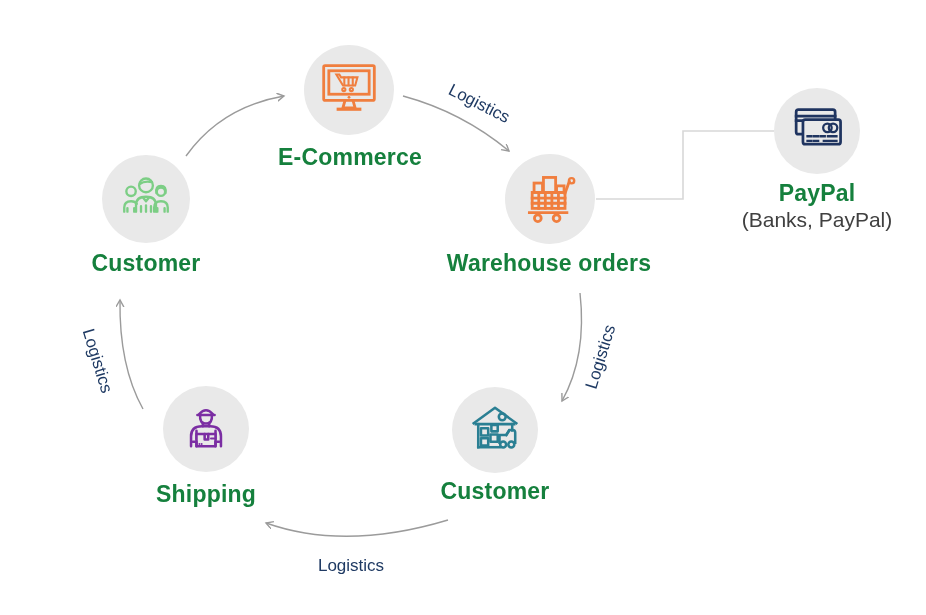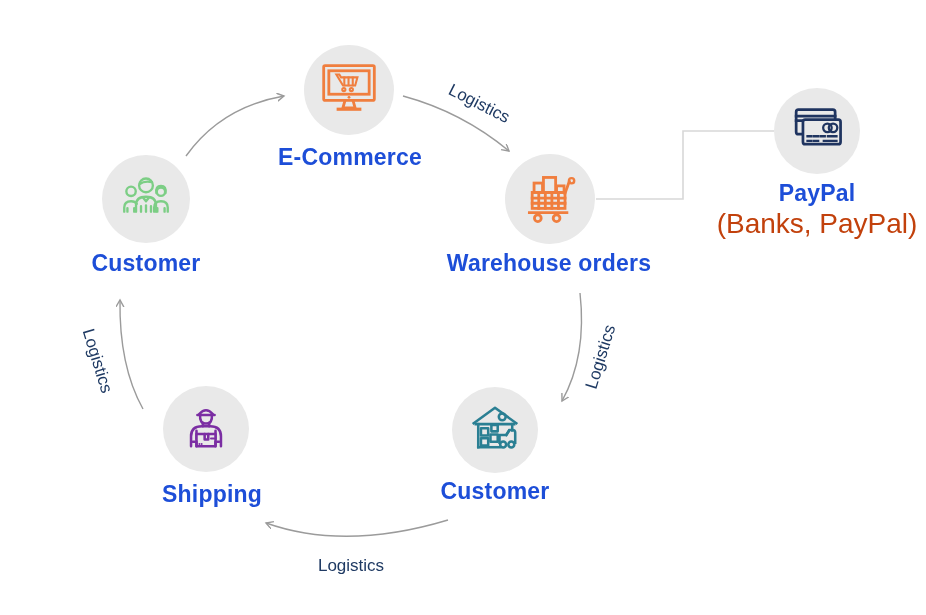--- a/index.html
+++ b/index.html
@@ -9,25 +9,25 @@
   }
   .arrow-layer{position:absolute;left:0;top:0;width:926px;height:615px;pointer-events:none;}
   .node{position:absolute;}
   .circle{
     position:absolute;border-radius:50%;background:#e9e9e9;
     display:flex;align-items:center;justify-content:center;
   }
   .circle svg{display:block;}
   .node-label{
     position:absolute;transform:translateX(-50%);white-space:nowrap;
-    color:#1d4ed8;font-size:23px;font-weight:700;letter-spacing:.2px;
+    color:#15803d;font-size:23px;font-weight:700;letter-spacing:.2px;
   }
   .node-sublabel{
     position:absolute;transform:translateX(-50%);white-space:nowrap;
-    color:#c2410c;font-size:28px;font-weight:400;
+    color:#404040;font-size:21px;font-weight:400;
   }
   .edge-label{
     position:absolute;white-space:nowrap;color:#1f3a63;font-size:17px;font-weight:400;
   }
   .edge-label.rot-top{transform:translate(-50%,-50%) rotate(27deg);}
   .edge-label.rot-right{transform:translate(-50%,-50%) rotate(-73deg);}
   .edge-label.rot-left{transform:translate(-50%,-50%) rotate(73deg);}
   .edge-label.rot-none{transform:translate(-50%,-50%);}
 </style>
 </head>
@@ -162,21 +162,21 @@
         <path d="M28.5 25 v4 M35.5 25 v4"></path>
         <path d="M15.5 51 V40 q0 -11 12 -11 h9 q12 0 12 11 v11"></path>
         <path d="M21.5 34 v9 M42.5 34 v9"></path>
         <rect x="21.5" y="37.5" width="21" height="13.5" fill="#e9e9e9"></rect>
         <path d="M30.5 37.5 v6 h4 v-6"></path>
         <path d="M37.5 42.5 h3.5" stroke-width="2.2"></path>
         <path d="M24.7 48.5 h.01 M27.2 48.5 h.01" stroke-width="2.2"></path>
         <path d="M17.5 46 h4 v5 M46.5 46 h-4 v5"></path>
       </svg>
     </div>
-    <div class="node-label" style="left:206px;top:481px;margin-left:6px;">Shipping</div>
+    <div class="node-label" style="left:206px;top:481px;">Shipping</div>
   </div>
 
   <div class="edge-label rot-top" style="left:479px;top:104px;">Logistics</div>
   <div class="edge-label rot-right" style="left:601px;top:357px;">Logistics</div>
   <div class="edge-label rot-none" style="left:351px;top:566px;">Logistics</div>
   <div class="edge-label rot-left" style="left:97px;top:361px;">Logistics</div>
 
 </div>
 
 </body></html>

